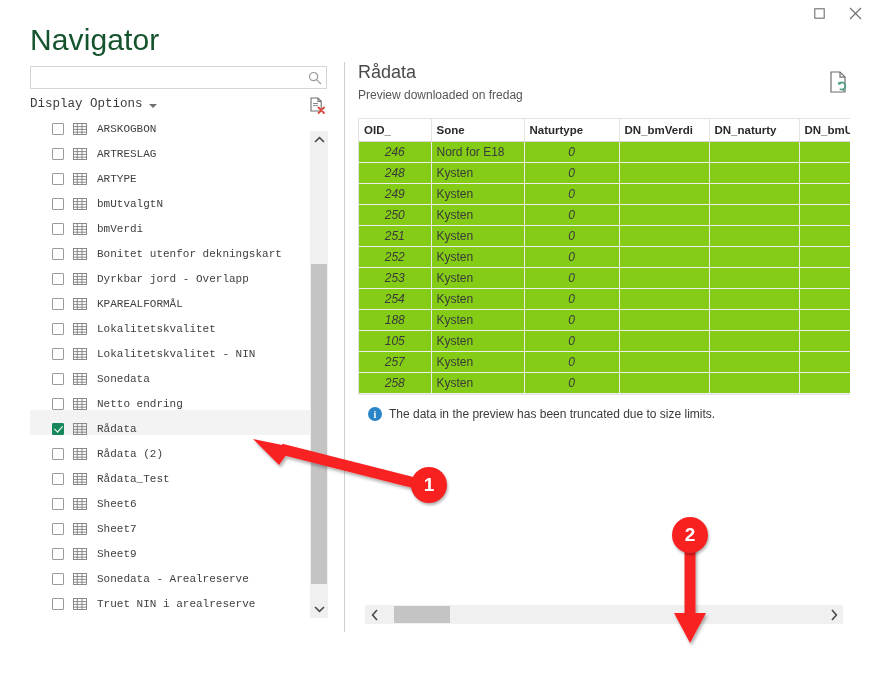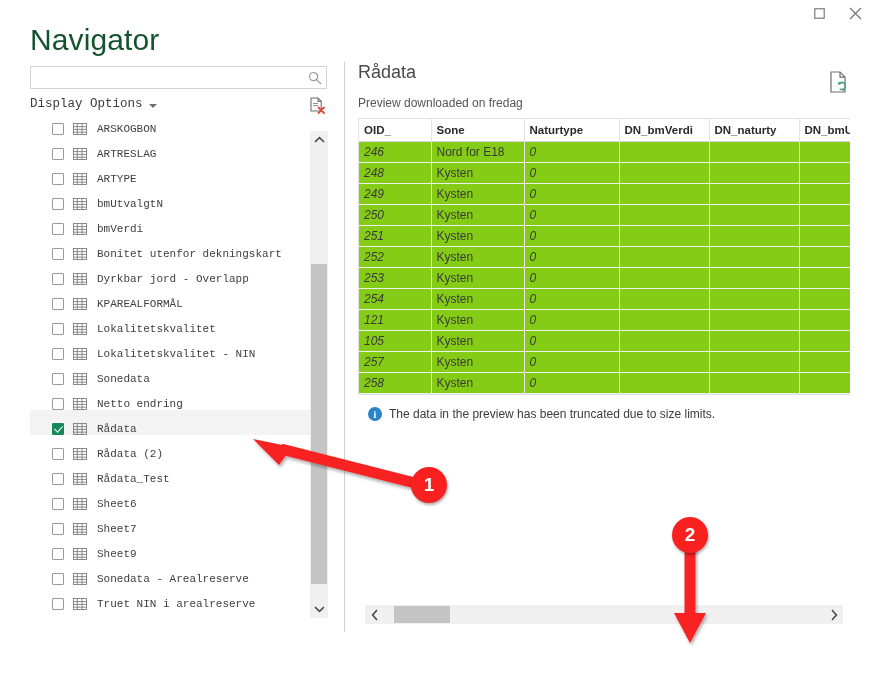--- a/index.html
+++ b/index.html
@@ -152,21 +152,21 @@
   
   .right-pane {
     position: absolute; left: 358px; top: 62px;
     width: 495px;
   }
   .preview-title {
     font-size: 18px; color: #4a4a4a; font-weight: 400;
     margin: 0; line-height: 1.2;
   }
   .preview-sub {
-    font-size: 12px; color: #555555; margin-top: 12px;
+    font-size: 12px; color: #555555; margin-top: 4px;
   }
   .refresh-doc-icon {
     position: absolute; left: 470px; top: 8px;
     width: 22px; height: 24px;
   }
 
   
   .grid {
     position: absolute; left: 358px; top: 118px;
     width: 492px; height: 277px;
@@ -194,21 +194,21 @@
   }
   table.dt td {
     height: 21px;
     padding: 0 5px;
     color: #3a3a3a;
     border-right: 1px solid #eaeaea;
     border-bottom: 1px solid #eeeeee;
     white-space: nowrap;
     overflow: hidden;
   }
-  td.num { text-align: left; font-style: italic; }
+  td.num { text-align: center; font-style: italic; }
   .col-oid   { width: 72px; }
   .col-sone  { width: 93px; }
   .col-dekn  { width: 95px; }
   .col-bmv   { width: 90px; }
   .col-nat   { width: 90px; }
   .col-bmu   { width: 145px; }
 
   
   .info-row {
     position: absolute; left: 368px; top: 407px;
@@ -618,21 +618,21 @@
           </tr>
           <tr>
             <td class="col-oid num">254</td>
             <td class="col-sone">Kysten</td>
             <td class="col-dekn num">0</td>
             <td class="col-bmv"></td>
             <td class="col-nat"></td>
             <td class="col-bmu"></td>
           </tr>
           <tr>
-            <td class="col-oid num">121</td>
+            <td class="col-oid num">188</td>
             <td class="col-sone">Kysten</td>
             <td class="col-dekn num">0</td>
             <td class="col-bmv"></td>
             <td class="col-nat"></td>
             <td class="col-bmu"></td>
           </tr>
           <tr>
             <td class="col-oid num">105</td>
             <td class="col-sone">Kysten</td>
             <td class="col-dekn num">0</td>

